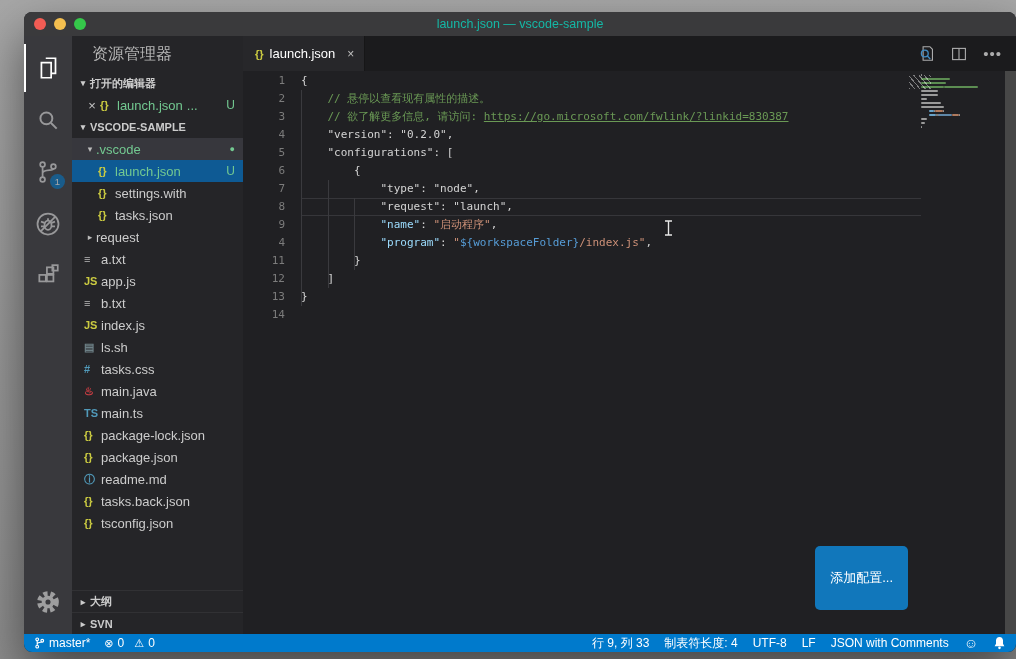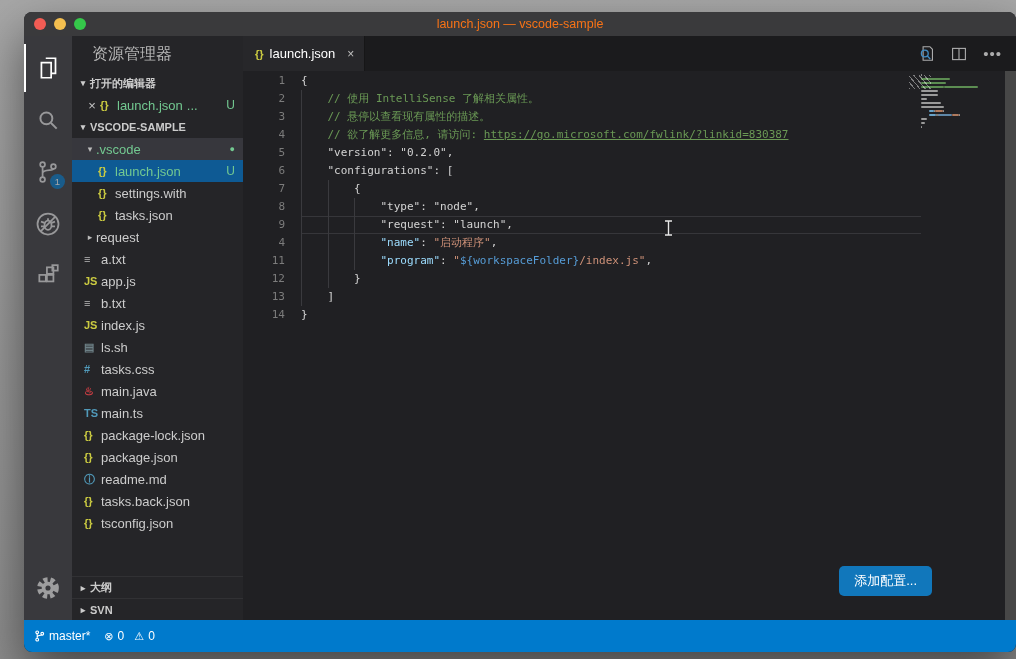--- a/index.html
+++ b/index.html
@@ -13,21 +13,21 @@
     border-radius:8px; overflow:hidden; background:#1f1f20;
     box-shadow:0 22px 50px rgba(0,0,0,.5); display:flex; flex-direction:column; }
 
   
   .titlebar { height:24px; background:#3a3a3c; display:flex; align-items:center;
     position:relative; flex:0 0 auto; }
   .lights { display:flex; gap:8px; margin-left:10px; }
   .light { width:12px; height:12px; border-radius:50%; }
   .light.r { background:#f25c54; } .light.y { background:#f4bf4f; } .light.g { background:#35c84a; }
   .wintitle { position:absolute; left:0; right:0; text-align:center; font-size:12.5px;
-    color:#f97316; pointer-events:none; }
+    color:#14b8a6; pointer-events:none; }
 
   
   .body { flex:1 1 auto; display:flex; min-height:0; }
 
   .activitybar { width:48px; background:#39393d; display:flex; flex-direction:column;
     align-items:center; position:relative; flex:0 0 auto; }
   .act { width:48px; height:48px; display:flex; align-items:center; justify-content:center;
     position:relative; opacity:.55; margin-top:4px; }
   .act.active { opacity:1; border-left:2px solid #fff; }
   .act svg { display:block; }
@@ -88,26 +88,26 @@
   .minimap { position:absolute; right:11px; top:2px; width:84px; height:120px; }
   .mm-row { height:4px; display:flex; align-items:center; }
   .mm-seg { height:2px; border-radius:1px; }
   .mm-scribble { position:absolute; left:-12px; top:2px; width:22px; height:14px; opacity:.55;
     background:repeating-linear-gradient(50deg, rgba(255,255,255,.75) 0 1px, transparent 1px 4px); }
 
   .scrollstrip { position:absolute; right:0; top:0; bottom:0; width:11px; background:#474747; }
 
   .ibeam { position:absolute; }
 
-  .addcfg { position:absolute; right:84px; bottom:24px; background:var(--button);
-    color:#ffffff; border:none; border-radius:5px; font-size:13px; padding:6px 15px;
+  .addcfg { position:absolute; right:108px; bottom:24px; background:var(--button);
+    color:#ffffff; border:none; border-radius:5px; font-size:13px; padding:23px 15px;
     font-family:"Liberation Sans", sans-serif; }
 
   
-  .statusbar { height:32px; background:var(--accent); color:#ffffff; display:flex;
+  .statusbar { height:18px; background:var(--accent); color:#ffffff; display:flex;
     align-items:center; font-size:12px; flex:0 0 auto; padding:0 10px; }
   .sb-item { display:flex; align-items:center; gap:4px; margin-right:14px; white-space:nowrap; }
   .sb-right { margin-left:auto; display:flex; align-items:center; }
   .sb-right .sb-item { margin-right:0; margin-left:15px; }
   .sb-ico { font-size:11px; line-height:1; }
 
   .watermark { position:absolute; left:820px; top:612px; font-size:17px; letter-spacing:1px;
     color:rgba(125,125,125,.85); z-index:50; pointer-events:none; white-space:nowrap; }
 </style>
 </head>
@@ -338,21 +338,20 @@
               <div class="gut-n">8</div>
               <div class="gut-n">9</div>
               <div class="gut-n">4</div>
               <div class="gut-n">11</div>
               <div class="gut-n">12</div>
               <div class="gut-n">13</div>
               <div class="gut-n">14</div>
             </div>
           <div class="code" id="code">
               <div class="cl"><span class="tk-fg">{</span></div>
-              <div class="cl"><span class="tk-comment">    // 使用 IntelliSense 了解相关属性。</span></div>
               <div class="cl"><span class="tk-comment">    // 悬停以查看现有属性的描述。</span></div>
               <div class="cl"><span class="tk-comment">    // 欲了解更多信息, 请访问: </span><span class="tk-link">https://go.microsoft.com/fwlink/?linkid=830387</span></div>
               <div class="cl"><span class="tk-fg">    "version": "0.2.0",</span></div>
               <div class="cl"><span class="tk-fg">    "configurations": [</span></div>
               <div class="cl"><span class="tk-fg">        {</span></div>
               <div class="cl"><span class="tk-fg">            "type": "node",</span></div>
               <div class="cl current"><span class="tk-fg">            "request": "launch",</span></div>
               <div class="cl"><span class="tk-fg">            </span><span class="tk-key">"name"</span><span class="tk-fg">: </span><span class="tk-str">"启动程序"</span><span class="tk-fg">,</span></div>
               <div class="cl"><span class="tk-fg">            </span><span class="tk-key">"program"</span><span class="tk-fg">: </span><span class="tk-str">"</span><span class="tk-var">${workspaceFolder}</span><span class="tk-str">/index.js"</span><span class="tk-fg">,</span></div>
               <div class="cl"><span class="tk-fg">        }</span></div>
@@ -449,16 +448,30 @@
         </svg>
         <span>master*</span>
       </div>
       <div class="sb-item">
         <span class="sb-ico">⊗</span>
         <span>0</span>
         <span class="sb-ico" style="margin-left:6px">⚠</span>
         <span>0</span>
       </div>
 
+      <div class="sb-right">
+        <span class="sb-item">行 9, 列 33</span>
+        <span class="sb-item">制表符长度: 4</span>
+        <span class="sb-item">UTF-8</span>
+        <span class="sb-item">LF</span>
+        <span class="sb-item">JSON with Comments</span>
+        <span class="sb-item" style="font-size:14px">☺</span>
+        <span class="sb-item">
+          <svg width="13" height="14" viewBox="0 0 24 26" fill="#ffffff">
+            <path d="M12 2 c-4 0 -6.5 3 -6.5 6.5 v6 L3 19 h18 l-2.5 -4.5 v-6 C18.5 5 16 2 12 2 z"></path>
+            <circle cx="12" cy="22" r="2.4"></circle>
+          </svg>
+        </span>
+      </div>
     </div>
   </div>
 
 </div>
 
 </body></html>

